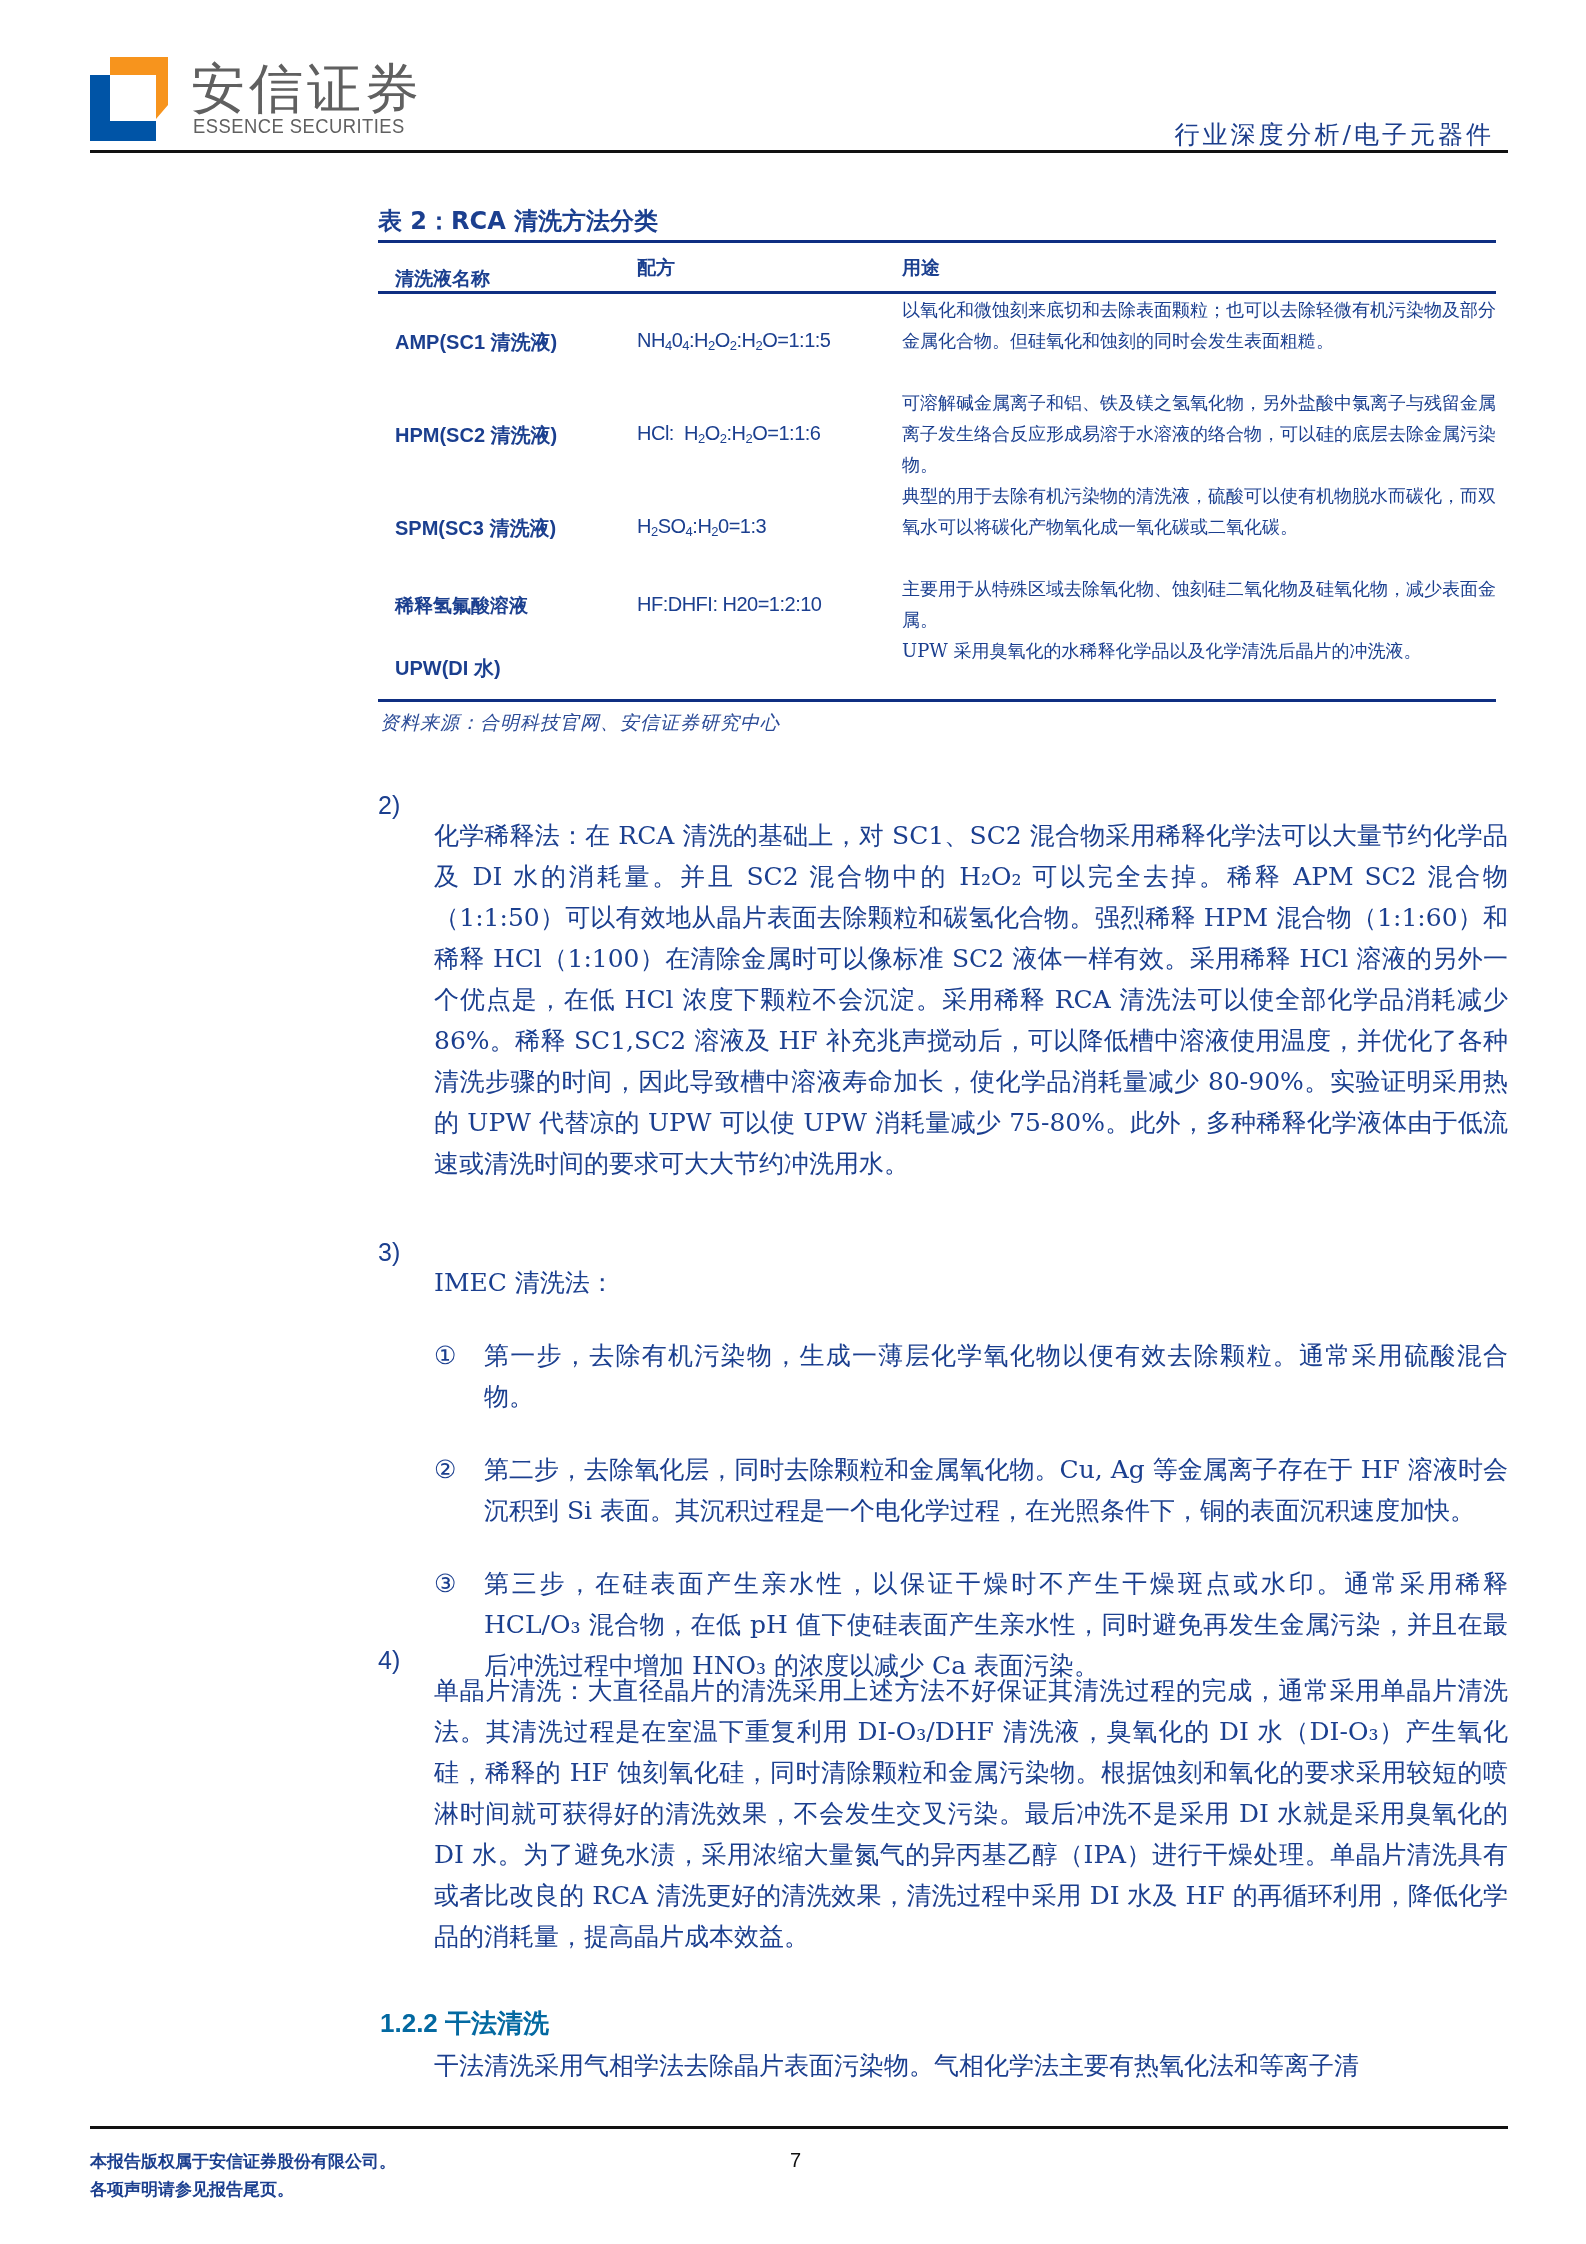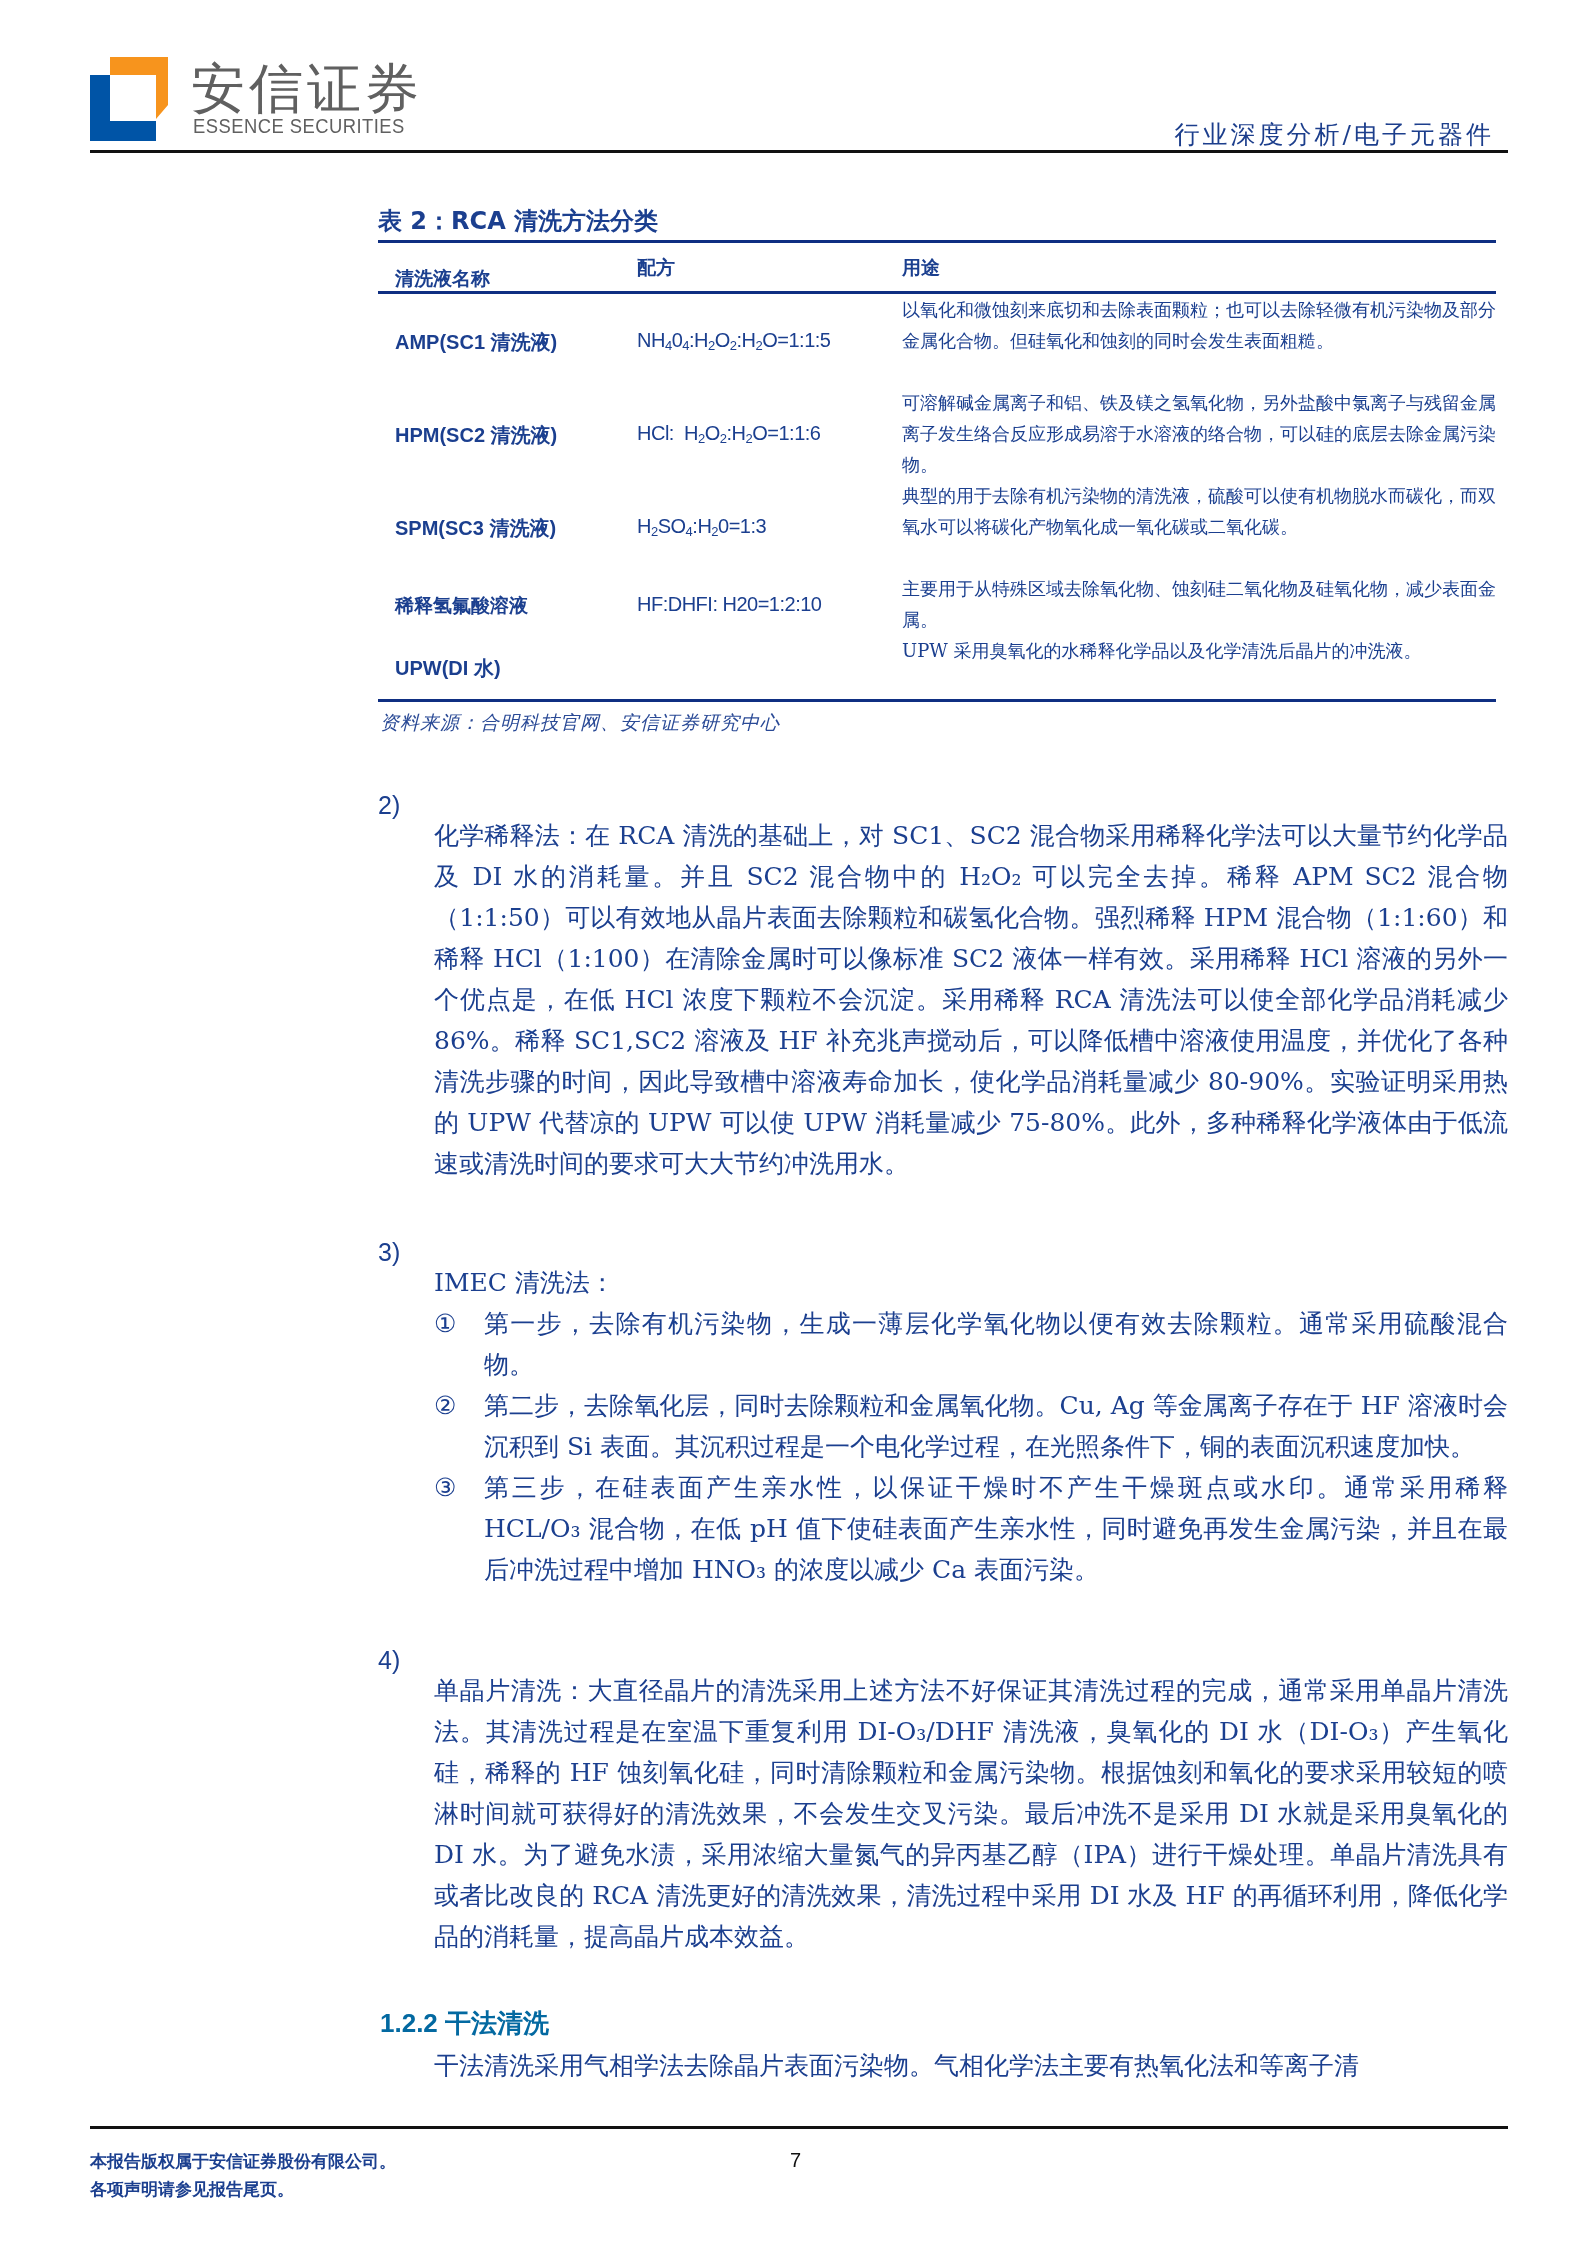--- a/index.html
+++ b/index.html
@@ -28,21 +28,21 @@
   .cell-use { left: 902px; width: 594px; font-size: 18px; line-height: 31px; color: #1b3f8f; }
   sub { font-size: 0.65em; vertical-align: -0.25em; }
   .source { left: 380px; top: 710px; font-size: 19px; font-style: italic; color: #2a4a96; letter-spacing: 1px; }
 
   
   .para { left: 378px; width: 1130px; font-size: 25px; line-height: 41px; color: #1b3f8f; }
   .para .num { position: absolute; left: 0; top: 0; font-family: "Liberation Sans", sans-serif; }
   .para .txt { margin-left: 56px; text-align: justify; margin-top: 30px; }
   .step { position: relative; }
   .step .circ { position: absolute; left: 56px; top: 0; }
-  .step .stxt { margin-left: 106px; text-align: justify; }
+  .step .stxt { margin-left: 106px; text-align: justify; margin-top: 32px; }
 
   .sec-heading { left: 380px; top: 2006px; font-family: "Liberation Sans", "DejaVu Sans", sans-serif;
                  font-weight: bold; font-size: 26px; color: #0369a1; }
   .sec-body { left: 434px; top: 2045px; width: 1076px; font-size: 25px; line-height: 41px; color: #1b3f8f; }
 
   
   .footer-rule { left: 90px; top: 2126px; width: 1418px; height: 3px; background: #111; }
   .footer-text { left: 90px; top: 2147px; font-family: "DejaVu Sans", sans-serif; font-weight: bold;
                  font-size: 17px; line-height: 28px; color: #1b3f8f; }
   .page-num { left: 790px; top: 2149px; font-family: "Liberation Sans", sans-serif; font-size: 20px; color: #111; }

